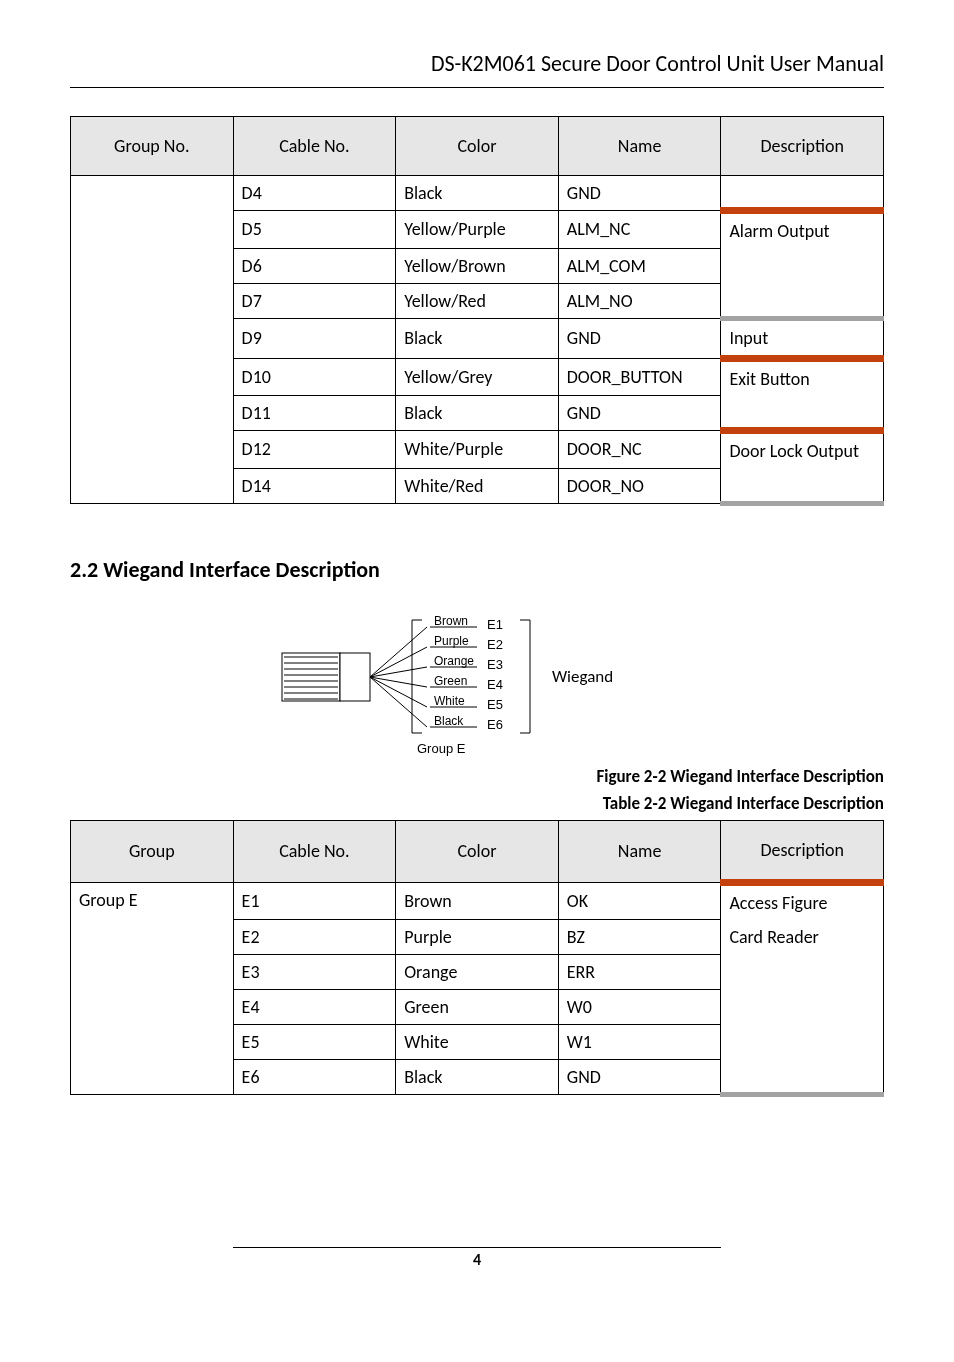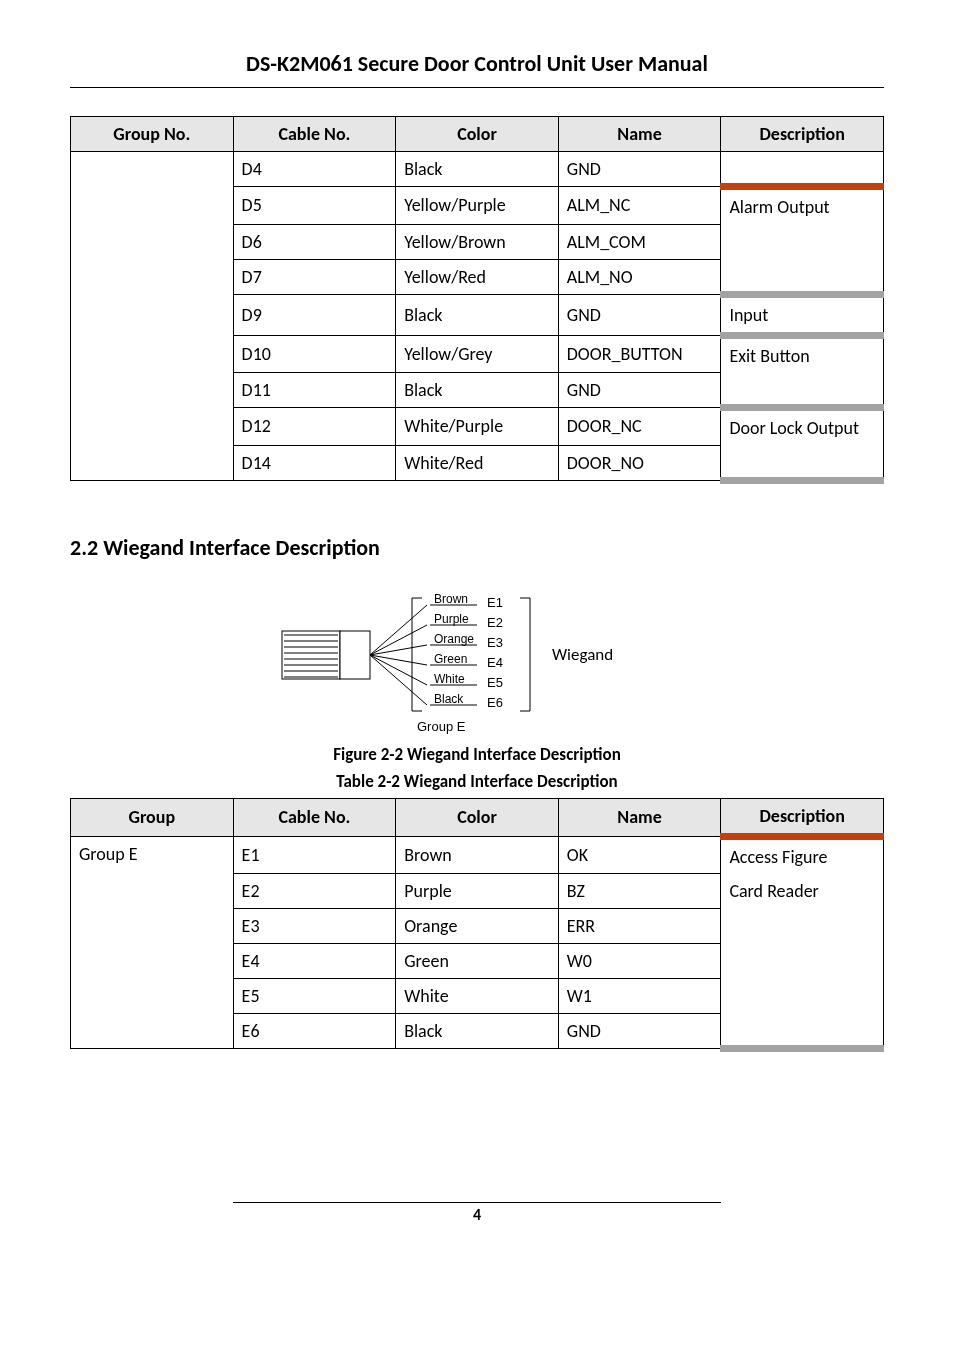--- a/index.html
+++ b/index.html
@@ -5,69 +5,69 @@
   * { margin: 0; padding: 0; box-sizing: border-box; }
   body {
     font-family: Calibri, Arial, sans-serif;
     background: #fff;
     width: 954px;
     margin: 0 auto;
     padding: 50px 70px 20px 70px;
     color: #000;
   }
   .header-title {
-    text-align: center;
+    text-align: right;
     font-size: 22px;
-    font-weight: bold;
+    font-weight: normal;
     padding-bottom: 10px;
     border-bottom: 1px solid #000;
     margin-bottom: 28px;
   }
   table {
     width: 100%;
     border-collapse: collapse;
     font-size: 18px;
   }
   th {
     background: #e6e6e6;
-    font-weight: bold;
+    font-weight: normal;
     border: 1px solid #000;
-    padding: 6px 8px;
+    padding: 18px 8px;
     text-align: center;
   }
   td {
     border: 1px solid #000;
     padding: 6px 8px;
     text-align: left;
     vertical-align: middle;
   }
   .first-col-a {
     border-left: 1px solid #000;
     border-right: 1px solid #000;
     border-bottom: none;
     border-top: none;
   }
   .first-col-a.last {
     border-bottom: 1px solid #000;
   }
   .desc-open-top { border-top: 7px solid #c2410c; border-bottom: none; }
   .desc-open-mid { border-top: none; border-bottom: none; }
-  .desc-open-bot { border-top: none; border-bottom: 7px solid #a3a3a3; }
+  .desc-open-bot { border-top: none; border-bottom: 5px solid #a3a3a3; }
   h2.section-head {
     font-size: 22px;
     font-weight: bold;
     margin: 50px 0 22px 0;
   }
   .figure-wrap {
     display: flex;
     justify-content: center;
     margin-bottom: 6px;
   }
   .caption {
-    text-align: center;
+    text-align: right;
     font-weight: bold;
     font-size: 17px;
     margin: 6px 0;
   }
   .page-footer {
     margin-top: 150px;
     border-top: 1px solid #000;
     text-align: center;
     font-weight: bold;
     font-size: 16px;

